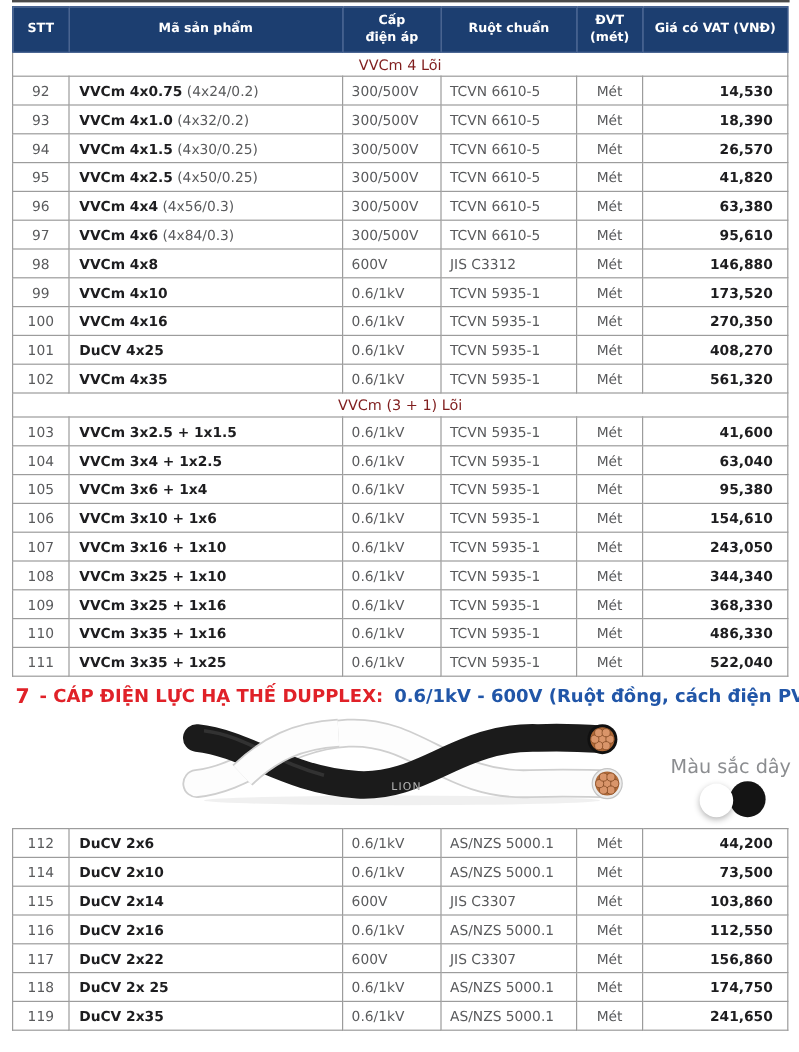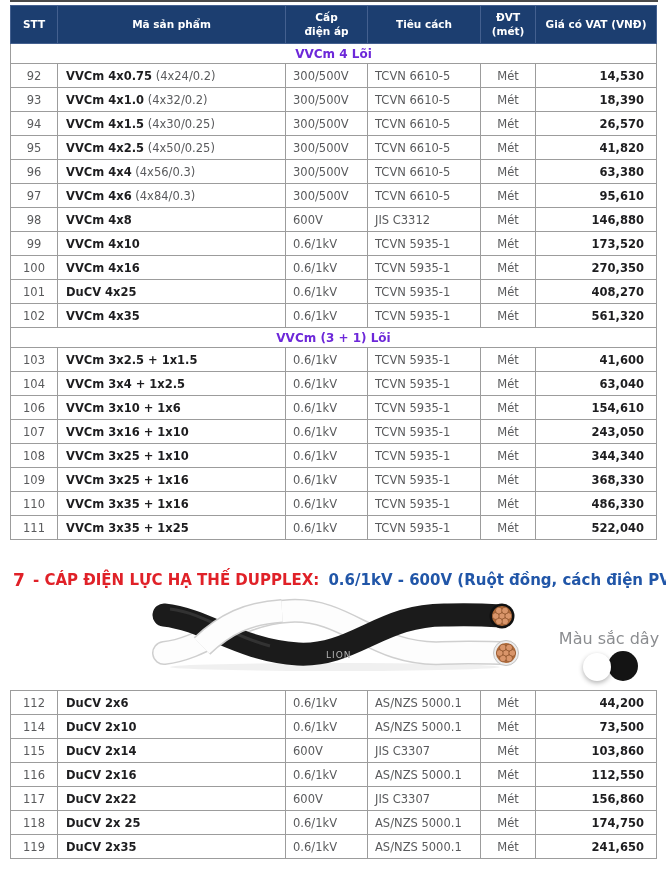--- a/index.html
+++ b/index.html
@@ -13,21 +13,21 @@
   th div{white-space:nowrap;}
   td{border:1px solid #9c9c9c;font-size:11.5px;color:#595a5c;height:23px;padding:0;
      background:#fff;vertical-align:middle;}
   .c-stt{text-align:center;}
   .c-code{padding-left:8px;white-space:nowrap;}
   .c-code b{color:#1d1d1f;}
   .note{color:#595a5c;font-weight:normal;}
   .c-left{padding-left:7px;white-space:nowrap;}
   .c-center{text-align:center;}
   .c-price{text-align:right;padding-right:12px;font-weight:bold;color:#1d1d1f;}
-  .section-row{color:#6d28d9;font-weight:bold;text-align:center;font-size:12px;height:19px;}
+  .section-row{color:#7f1d1d;font-weight:normal;text-align:center;font-size:12px;height:19px;}
   .sec7{position:absolute;left:13px;top:570px;white-space:nowrap;}
   .sec7 .num{color:#e02128;font-weight:bold;font-size:17px;vertical-align:-1px;}
   .sec7 .title{color:#e02128;font-weight:bold;font-size:15px;margin:0 4px 0 3px;}
   .sec7 .sub{color:#2156a8;font-weight:bold;font-size:15px;}
   .cable-figure{position:absolute;left:148px;top:596px;width:384px;height:77px;}
   .legend{position:absolute;left:556px;top:629px;width:106px;text-align:center;}
   .legend-label{font-size:16px;color:#8b8d90;}
   .legend-circles{position:relative;height:32px;margin-top:3px;}
   .circle-black{position:absolute;left:52px;top:0;width:30px;height:30px;background:#141414;
       border-radius:50%;z-index:1;}
@@ -57,21 +57,21 @@
           </th>
         <th>
             <div>Mã sản phẩm</div>
             <div></div>
           </th>
         <th>
             <div>Cấp</div>
             <div>điện áp</div>
           </th>
         <th>
-            <div>Tiêu cách</div>
+            <div>Ruột chuẩn</div>
             <div></div>
           </th>
         <th>
             <div>ĐVT</div>
             <div>(mét)</div>
           </th>
         <th>
             <div>Giá có VAT (VNĐ)</div>
             <div></div>
           </th>
@@ -180,20 +180,28 @@
           <td class="c-center">Mét</td>
           <td class="c-price">41,600</td>
         </tr>
         <tr>
           <td class="c-stt">104</td>
           <td class="c-code"><b>VVCm 3x4 + 1x2.5</b></td>
           <td class="c-left">0.6/1kV</td>
           <td class="c-left">TCVN 5935-1</td>
           <td class="c-center">Mét</td>
           <td class="c-price">63,040</td>
+        </tr>
+        <tr>
+          <td class="c-stt">105</td>
+          <td class="c-code"><b>VVCm 3x6 + 1x4</b></td>
+          <td class="c-left">0.6/1kV</td>
+          <td class="c-left">TCVN 5935-1</td>
+          <td class="c-center">Mét</td>
+          <td class="c-price">95,380</td>
         </tr>
         <tr>
           <td class="c-stt">106</td>
           <td class="c-code"><b>VVCm 3x10 + 1x6</b></td>
           <td class="c-left">0.6/1kV</td>
           <td class="c-left">TCVN 5935-1</td>
           <td class="c-center">Mét</td>
           <td class="c-price">154,610</td>
         </tr>
         <tr>

